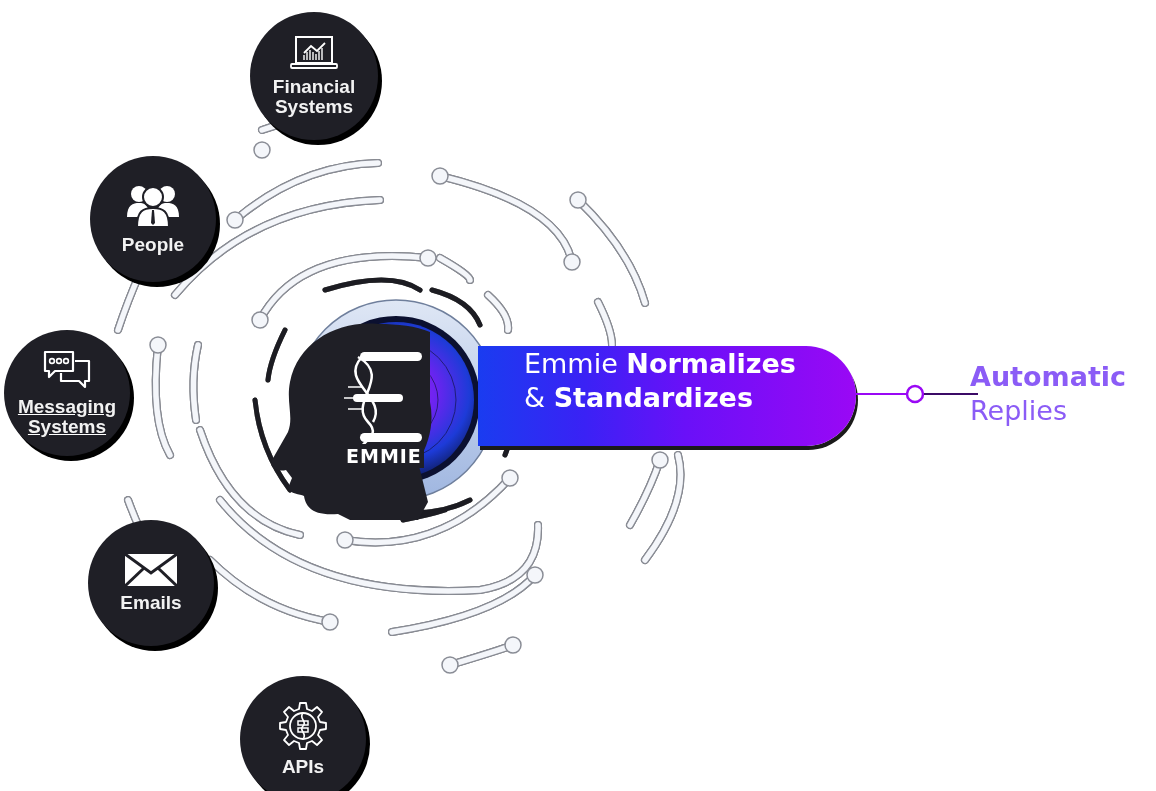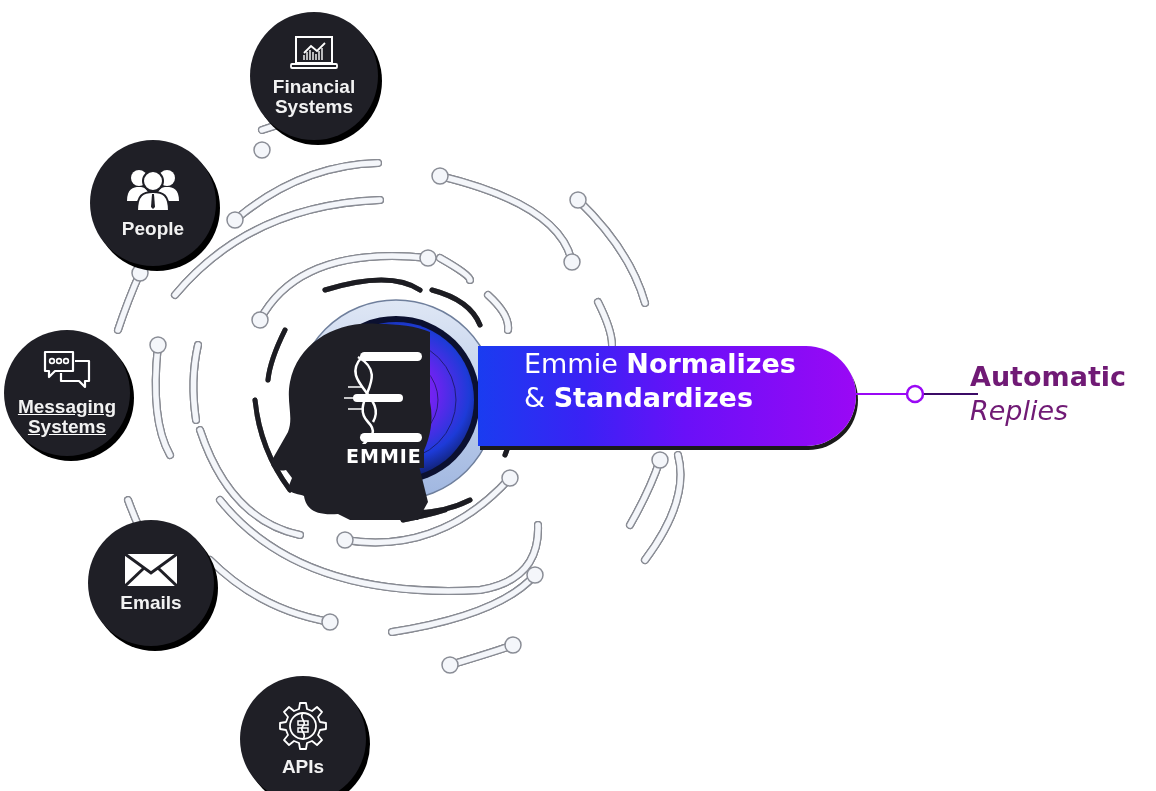--- a/index.html
+++ b/index.html
@@ -19,25 +19,25 @@
     background: linear-gradient(90deg, #1a3cf0 0%, #3a22f5 28%, #6a10f8 55%, #9a08f5 100%);
     box-shadow: 2px 4px 0 #1a1a1a;
   }
   .banner-text {
     position: absolute; left: 524px; top: 347px; width: 300px;
     color: #ffffff; font-size: 27px; line-height: 34px; font-family: "DejaVu Sans", sans-serif;
   }
   .banner-text .light { font-weight: normal; }
   .banner-text .bold { font-weight: bold; }
   .output {
-    position: absolute; left: 970px; top: 360px; font-size: 27px; line-height: 34px; color: #701a75;
+    position: absolute; left: 970px; top: 360px; font-size: 27px; line-height: 34px; color: #8b5cf6;
     font-family: "DejaVu Sans", sans-serif;
   }
   .output .bold { font-weight: bold; display: block; }
-  .output .light { display: block; font-style: italic; }
+  .output .light { display: block; }
   .emmie-word {
     position: absolute; left: 346px; top: 445px; color: #ffffff; font-weight: bold; font-size: 19px;
     letter-spacing: 1px; font-family: "DejaVu Sans", sans-serif;
   }
 </style>
 </head>
 <body>
 
 <div id="stage">
 
@@ -198,21 +198,21 @@
         <line x1="24" y1="25" x2="24" y2="17"></line>
           <line x1="27" y1="25" x2="27" y2="19"></line>
           <line x1="30" y1="25" x2="30" y2="16"></line>
         <line x1="33" y1="25" x2="33" y2="13"></line>
       </g>
     </svg>
     <div class="label">Financial</div>
     <div class="label">Systems</div>
   </div>
 
-  <div class="node" style="left:90px;top:128px;width:126px;height:126px;">
+  <div class="node" style="left:90px;top:144px;width:126px;height:126px;">
     <svg class="icon" width="56" height="46" viewBox="0 0 56 46">
       <circle cx="14" cy="11" r="8" fill="#fff"></circle>
       <circle cx="42" cy="11" r="8" fill="#fff"></circle>
       <path d="M2 34 C2 22 8 20 14 20 C20 20 24 22 24 34 Z" fill="#fff"></path>
       <path d="M32 34 C32 22 36 20 42 20 C48 20 54 22 54 34 Z" fill="#fff"></path>
       <circle cx="28" cy="14" r="10" fill="#fff" stroke="#1f1f26" stroke-width="2"></circle>
       <path d="M12 44 C12 28 18 25 28 25 C38 25 44 28 44 44 Z" fill="#fff" stroke="#1f1f26" stroke-width="2"></path>
       <path d="M27 27 L29 27 L30 40 L28 42 L26 40 Z" fill="#1f1f26"></path>
     </svg>
     <div class="label">People</div>

